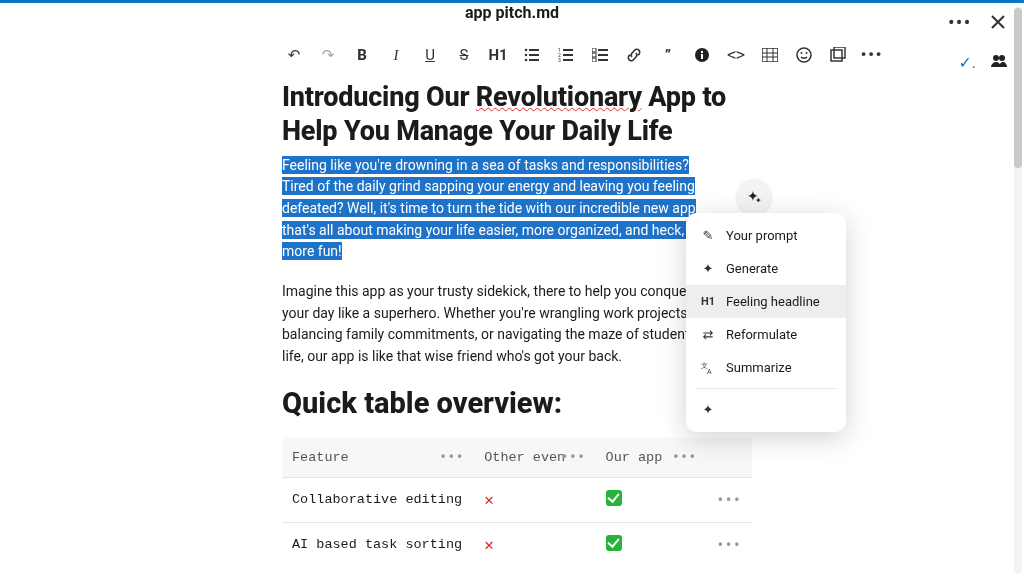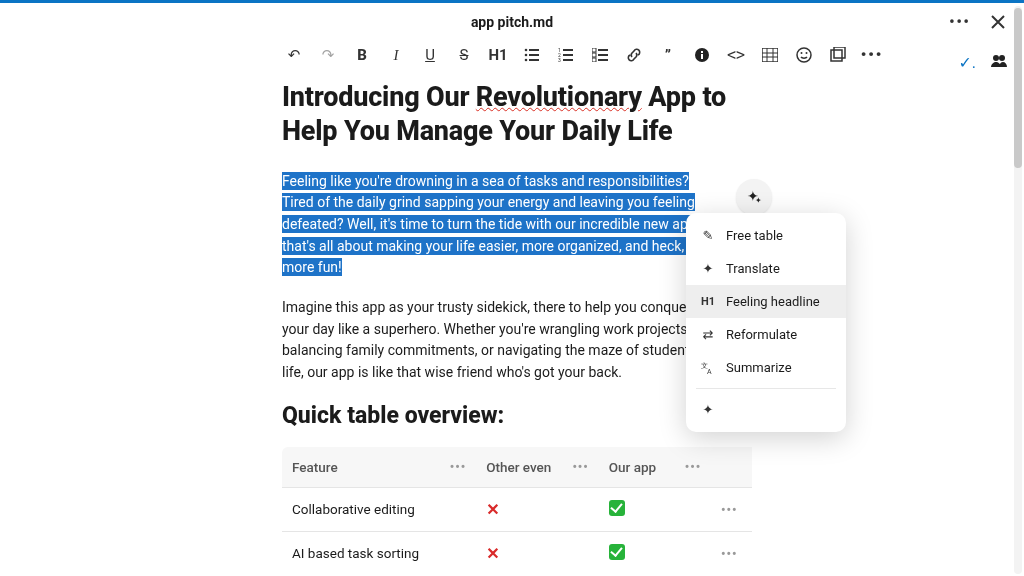--- a/index.html
+++ b/index.html
@@ -4,41 +4,41 @@
 <style>
   * { box-sizing: border-box; margin: 0; padding: 0; }
   body {
     font-family: -apple-system, BlinkMacSystemFont, "Segoe UI", Roboto, Helvetica, Arial, sans-serif;
     width: 1024px; height: 576px; overflow: hidden;
     background: #fff; color: #1b1b1b;
     border-top: 3px solid #0b74c4;
     position: relative;
   }
   .titlebar {
-    height: 38px; display: flex; align-items: center; justify-content: center;
-    position: relative; font-weight: 700; font-size: 14px;
+    height: 38px; display: flex; align-items: flex-start; justify-content: center;
+    position: relative; font-weight: 700; font-size: 16px;
   }
   .titlebar .right { position: absolute; right: 16px; top: 0; height: 38px; display: flex; align-items: center; gap: 18px; }
   .icon-btn { width: 20px; height: 20px; display: inline-flex; align-items: center; justify-content: center; cursor: pointer; color:#333; }
   .dots { letter-spacing: 2px; font-weight: 900; }
   .close-x svg { width: 14px; height: 14px; }
   .workspace { display:flex; }
   .editor-col { flex:1; padding: 0 48px 0 48px; }
   .toolbar { display:flex; gap: 14px; align-items:center; margin: 4px 0 16px 236px; color:#333; }
   .toolbar .tb { width:20px; height:20px; display:flex; align-items:center; justify-content:center; cursor:pointer; font-size:15px; }
   .tb-bold{font-weight:800;} .tb-italic{font-style:italic; font-family: Georgia, serif;} .tb-under{text-decoration:underline;}
   .tb-strike{text-decoration:line-through;} .tb-h1{font-size:12px; font-weight:700;}
   .doc { max-width: 720px; margin-left: 234px; }
-  h1.title { font-size: 27px; font-weight: 800; line-height: 1.25; margin-bottom: 22px; letter-spacing:-0.2px;}
+  h1.title { font-size: 27px; font-weight: 800; line-height: 1.25; margin-bottom: 6px; letter-spacing:-0.2px;}
   h1.title .underline-err { text-decoration: underline wavy #d93025; text-decoration-thickness:1.2px; }
   .para { font-size: 14px; line-height: 1.55; margin-bottom: 18px; }
   .selected { background:#1e73c8; color:#fff; padding: 1px 0; }
-  h2.subhead { font-size: 23px; font-weight: 800; margin: 14px 0 18px; }
+  h2.subhead { font-size: 29px; font-weight: 800; margin: 14px 0 18px; }
   table.cmp { width: 100%; border-collapse: collapse; font-size:13.5px; }
-  table.cmp th, table.cmp td { text-align:left; padding: 12px 10px; border-top:1px solid #e5e5e5; }
+  table.cmp th, table.cmp td { text-align:left; padding: 12px 10px; border-top:1px solid #e5e5e5;font-family:Liberation Mono, monospace; }
   table.cmp thead th { background:#f7f7f7; color:#555; font-weight:500; border-top:none; position:relative;}
   table.cmp thead th:first-child{border-top-left-radius:6px;}
   .col-dots { position:absolute; right:10px; top:50%; transform:translateY(-50%); color:#999; font-weight:900; letter-spacing:1px; font-size:12px;}
   .cross { color:#d92b2b; font-weight:800; font-size:16px;}
   .check { display:inline-block; width:16px; height:16px; background:#27b33a; border-radius:3px; position:relative;}
   .check::after{content:""; position:absolute; left:4px; top:1px; width:5px; height:9px; border:solid #fff; border-width:0 2px 2px 0; transform:rotate(40deg);}
   .row-dots { color:#999; font-weight:900; letter-spacing:1px; font-size:12px;}
   .ai-chip {
     position:absolute; right:252px; top:176px;
     width:36px; height:36px; border-radius:50%; background:#f3f3f3; display:flex; align-items:center; justify-content:center;
@@ -210,25 +210,25 @@
   </div>
 </div>
 
 <div class="ai-chip">
     <span class="sparkle"></span>
   </div>
 
 <div class="menu">
   <div class="menu-item">
       <span class="mi-icon">✎</span>
-      <span>Free table</span>
+      <span>Your prompt</span>
     </div>
   <div class="menu-item">
       <span class="mi-icon">✦</span>
-      <span>Translate</span>
+      <span>Generate</span>
     </div>
   <div class="menu-item active">
       <span class="mi-icon" style="font-weight:700;font-size:11px">H1</span>
       <span>Feeling headline</span>
     </div>
   <div class="menu-item">
       <span class="mi-icon">⇄</span>
       <span>Reformulate</span>
     </div>
   <div class="menu-item">

